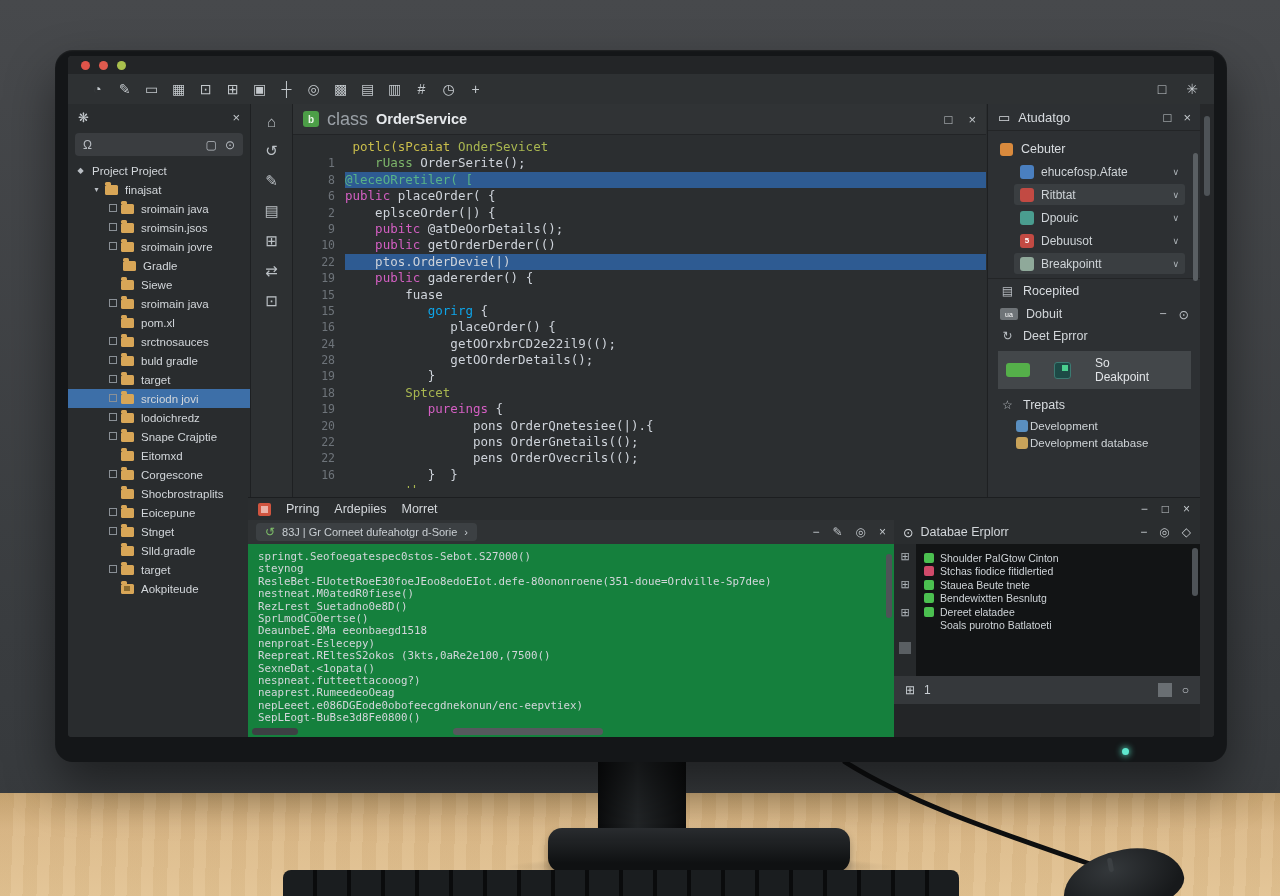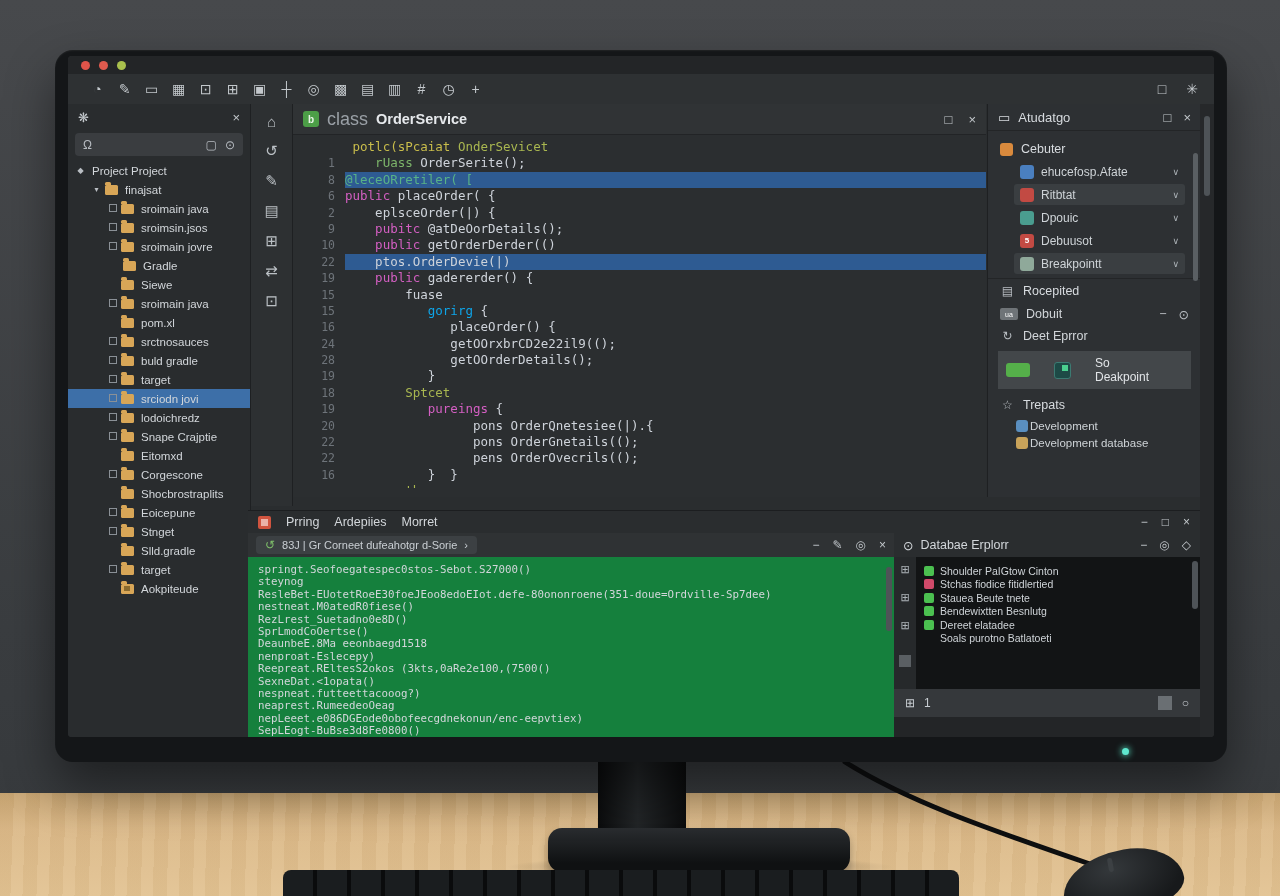--- a/index.html
+++ b/index.html
@@ -103,21 +103,21 @@
   .ric.badge-red{background:#c24a43;font-size:8px;font-weight:bold;}
   .ric.doc-gray{background:#8fa99a;}
   .ric.glyph{background:none;color:#b9bec3;font-size:12px;width:15px;}
   .ric.tag-ua{background:#6f7478;font-size:7px;width:18px;height:12px;border-radius:2px;}
   .ric.bubble-green{background:#55b04a;width:24px;height:14px;border-radius:3px;}
   .ric.square-teal{background:#1d4a46;border:1px solid #3c7a72;width:15px;height:15px;position:relative;}
   .ric.square-teal:after{content:"";position:absolute;right:2px;top:2px;width:6px;height:6px;background:#4ad08f;}
   .ric.file-blue{background:#5a8fc0;width:12px;height:12px;}
   .ric.file-amber{background:#c9a35a;width:12px;height:12px;}
   
-  .bottompanel{position:absolute;left:180px;top:406px;width:952px;height:240px;background:#2a2d2f;border-top:1px solid #1c1e20;}
+  .bottompanel{position:absolute;left:180px;top:393px;width:952px;height:240px;background:#2a2d2f;border-top:1px solid #1c1e20;}
   .bp-tabs{height:22px;display:flex;align-items:center;gap:15px;padding:0 10px;color:#d3d7db;font-size:12.5px;}
   .bp-tabicon{width:13px;height:13px;border-radius:2px;position:relative;}
   .bp-tabicon:after{content:"";position:absolute;left:3px;top:3px;width:7px;height:7px;background:rgba(255,255,255,.55);}
   .bp-controls{margin-left:auto;display:flex;gap:14px;color:#c3c8cc;font-size:12px;}
   .console{position:absolute;left:0;top:22px;width:646px;height:218px;border-right:1px solid #1c1e20;}
   .runbar{height:24px;background:#2f3234;display:flex;align-items:center;padding:0 8px;gap:8px;}
   .runpill{background:#3c4043;border-radius:4px;height:18px;display:flex;align-items:center;padding:0 9px;gap:7px;
     color:#c9ced3;font-size:11px;}
   .runpill .spring{color:#7fbf6a;font-size:12px;}
   .runbar .ctr{margin-left:auto;display:flex;gap:13px;color:#c3c8cc;font-size:12px;}

